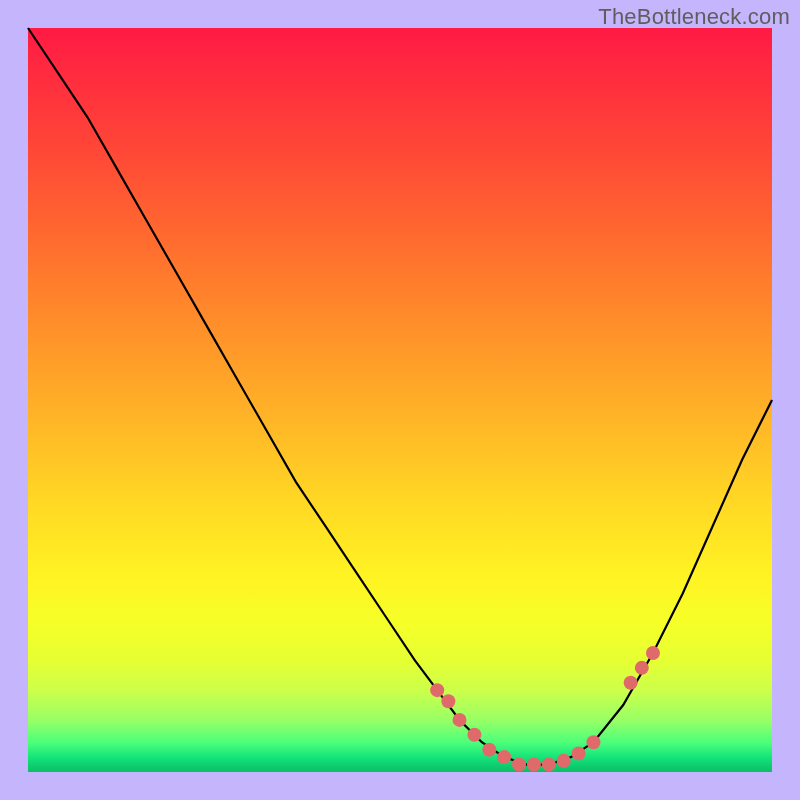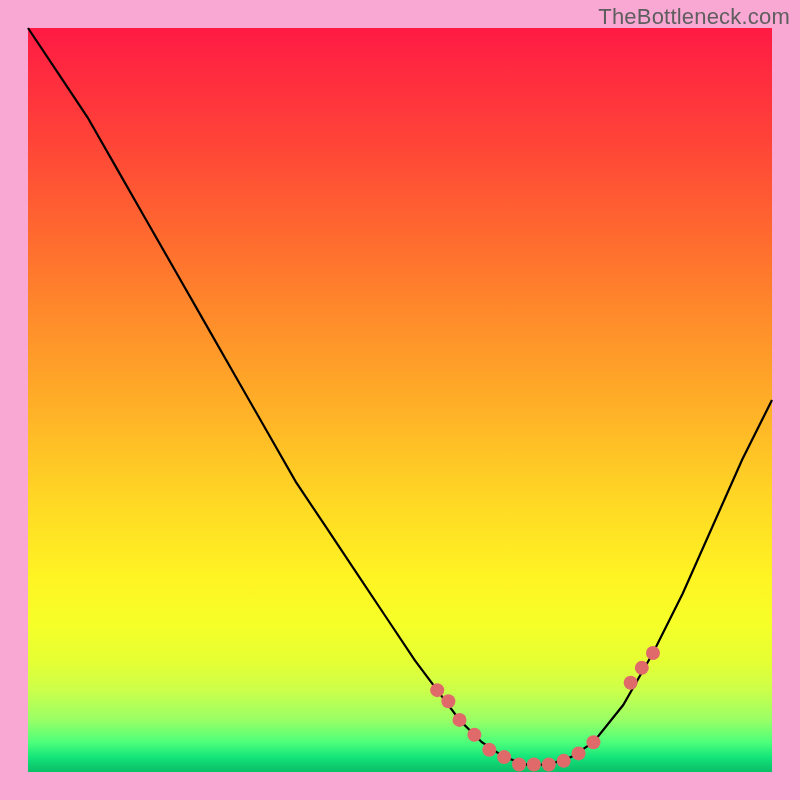--- a/index.html
+++ b/index.html
@@ -7,21 +7,21 @@
     padding: 0;
     width: 800px;
     height: 800px;
     background: #000;
     overflow: hidden;
   }
   .container {
     position: relative;
     width: 800px;
     height: 800px;
-    background: #f9a8d4;
+    background: #c4b5fd;
   }
   .plot-area {
     position: absolute;
     left: 28px;
     top: 28px;
     width: 744px;
     height: 744px;
     background: linear-gradient(to bottom,
       #ff1a44 0%,
       #ff2b3f 6%,

